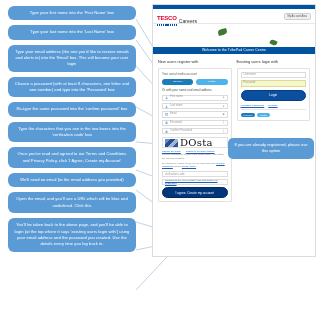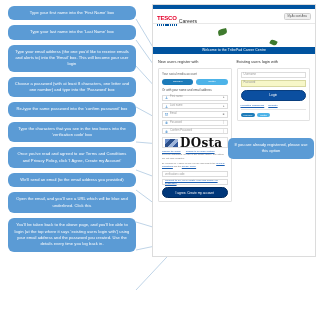--- a/index.html
+++ b/index.html
@@ -115,22 +115,22 @@
   .captcha-box { margin:3px 0 2px 0; }
   .captcha-img {
     height:11px; display:flex; align-items:center; gap:2px;
     background:#fff; border:1px solid #e0e0e0; padding:1px 2px;
   }
   .captcha-swatch {
     width:13px; height:8px;
     background:linear-gradient(135deg,#6a8ec9 0 25%,#2b4f8a 25% 50%,#9fb5d9 50% 75%,#33589a 75% 100%);
   }
   .captcha-text {
-    font-family:"DejaVu Serif", serif; font-weight:bold;
-    font-size:12px; color:#111; letter-spacing:.3px; line-height:1;
+    font-family:"DejaVu Serif", serif; font-weight:normal;
+    font-size:10px; color:#111; letter-spacing:.3px; line-height:1;
   }
   .captcha-links { display:flex; gap:5px; margin:1.5px 0; }
   .captcha-links span { font-size:2.3px; color:#1a5fb4; text-decoration:underline; }
   .captcha-note { font-size:2.3px; color:#777; line-height:1.45; margin-bottom:1.5px; }
   .terms-note { font-size:2.3px; color:#777; line-height:1.45; margin:2px 0 2.5px 0; }
   .terms-note a { color:#1a5fb4; text-decoration:underline; }
 
   .vcode-field {
     border:1px solid #dcdcdc; height:6.2px; display:flex; align-items:center;
     padding:0 2px; margin-bottom:2px;

